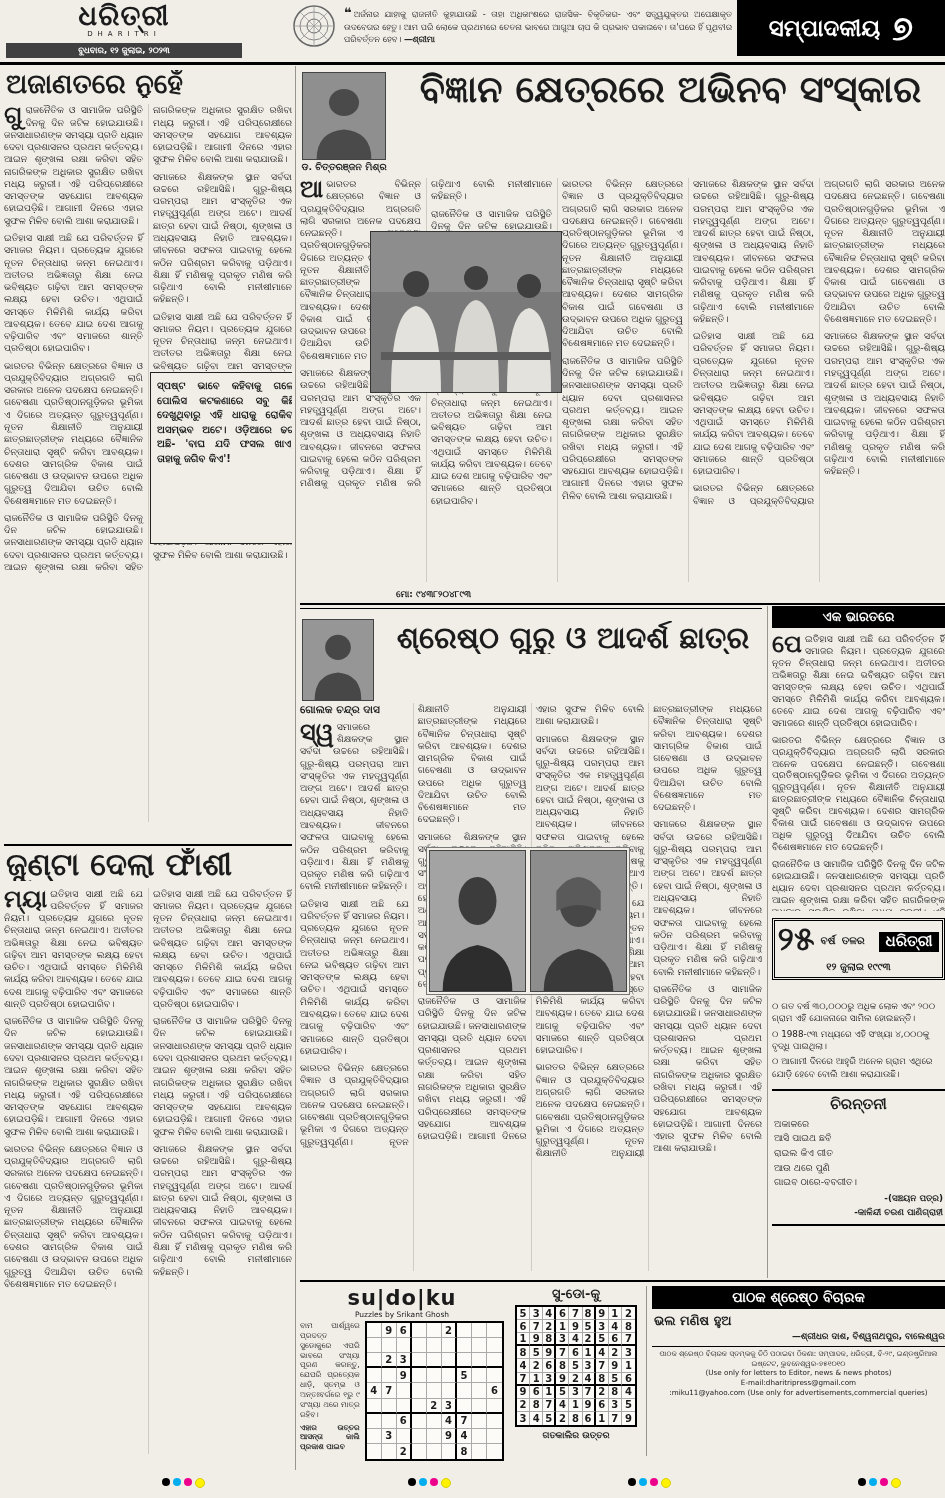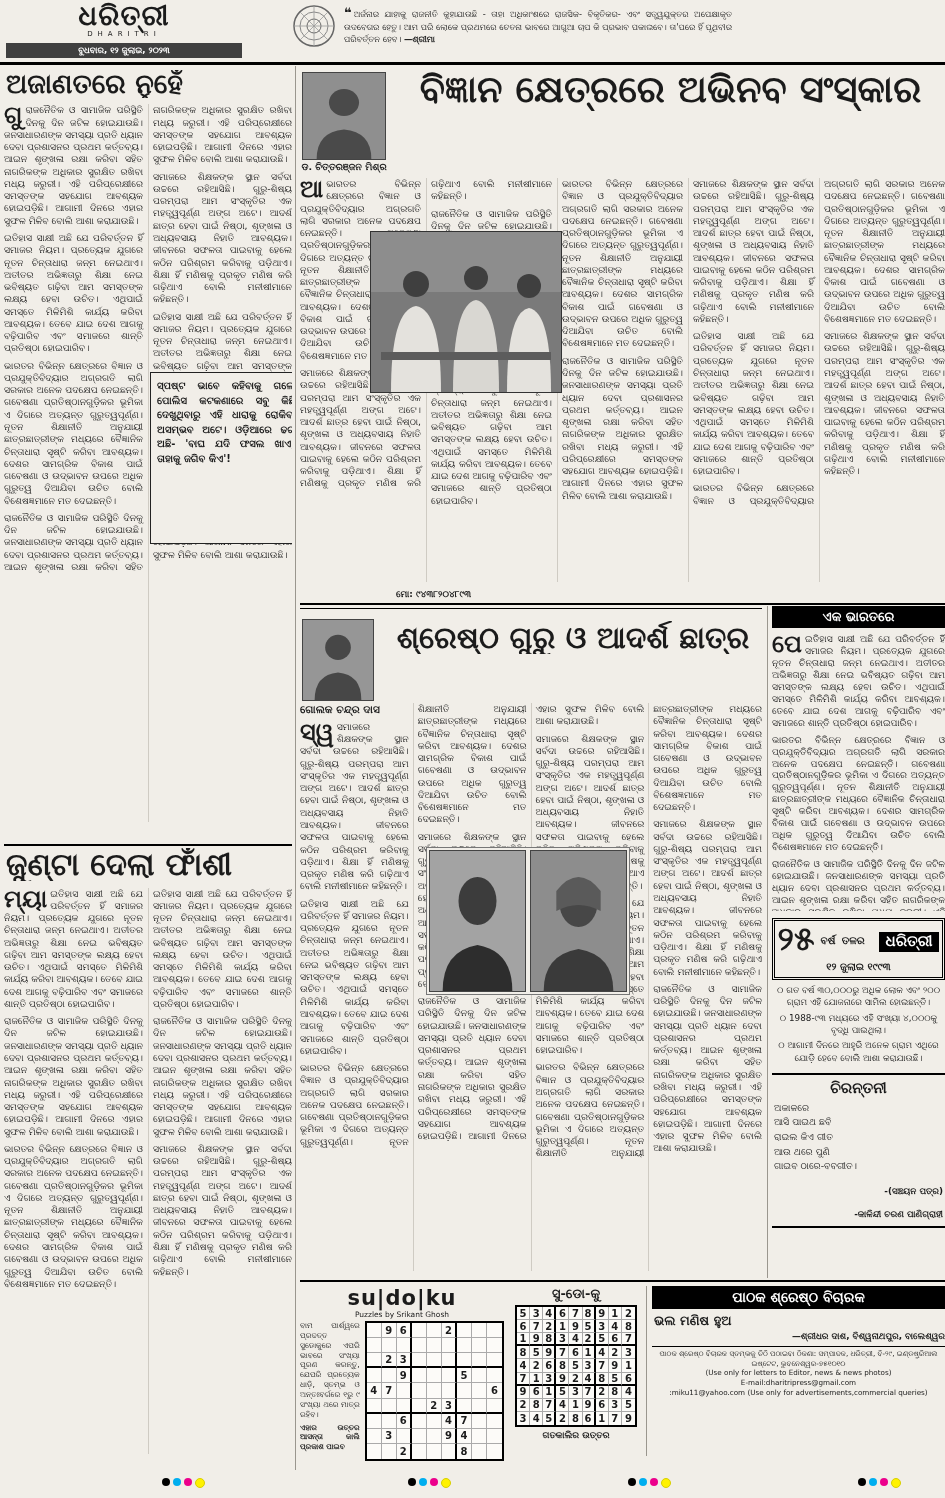--- a/index.html
+++ b/index.html
@@ -60,32 +60,32 @@
               white-space:nowrap;overflow:hidden;}
   .tch-body{position:absolute;left:0;top:94px;width:462px;height:568px;}
   .tch-byl{font-weight:bold;font-size:10.5px;margin-bottom:4px;}
   .portraits{position:absolute;left:126px;top:238px;width:198px;height:142px;display:flex;gap:4px;
              background:#f1eee8;padding:2px;border:1px solid #777;z-index:3;}
   .portrait{flex:1;border:1px solid #444;overflow:hidden;}
   
   .col-ind{position:absolute;left:772px;top:606px;width:173px;height:672px;overflow:hidden;}
   .ind-hd{background:#000;color:#fff;font-weight:bold;font-size:13px;text-align:center;padding:3px 0;}
   .ind-body{font-size:9.2px;line-height:1.3;text-align:justify;height:278px;overflow:hidden;margin-top:5px;}
-  .ind-items{font-size:8.8px;line-height:1.4;margin-top:4px;text-align:center;}
+  .ind-items{font-size:8.8px;line-height:1.4;margin-top:20px;}
   .ind-items div{margin-bottom:3px;}
   .y25{border:3px double #000;margin-top:7px;padding:4px 2px;text-align:center;}
   .y25-row{display:flex;justify-content:center;align-items:center;gap:6px;font-family:Liberation Mono, monospace;}
   .y25-num{font-size:33px;font-weight:bold;line-height:1;}
   .y25-lab{font-size:10.5px;font-weight:bold;width:52px;line-height:1.15;text-align:left;}
   .y25-brand{background:#000;color:#fff;font-size:15px;font-weight:bold;padding:1px 7px;}
   .y25-date{font-size:10px;font-weight:bold;margin-top:3px;}
   .chir{border-top:2px solid #000;border-bottom:2px solid #000;margin-top:9px;padding:4px 2px 6px;}
   .chir-title{text-align:center;font-weight:bold;font-size:15px;margin-bottom:4px;}
   .chir-line{font-size:9.4px;line-height:1.55;}
-  .chir-at{text-align:right;font-size:8.8px;font-weight:bold;margin-top:12px;}
+  .chir-at{text-align:right;font-size:8.8px;font-weight:bold;margin-top:3px;}
   
   .sudoku{position:absolute;left:300px;top:1286px;width:342px;height:168px;display:flex;}
   .sd-colA{width:204px;}
   .sd-brandrow{text-align:center;}
   .sd-brand{font-size:21px;font-weight:bold;letter-spacing:1px;}
   .sd-credit{font-size:7.5px;margin-bottom:2px;}
   .sd-row{display:flex;gap:5px;}
   .sd-instr{width:60px;font-size:7.6px;line-height:1.3;text-align:justify;}
   .sd-note{font-size:7.4px;font-weight:bold;margin-top:3px;}
   .sd-grid{display:grid;grid-template-columns:repeat(9,1fr);grid-template-rows:repeat(9,1fr);
@@ -133,20 +133,24 @@
           <circle cx="22" cy="22" r="20" fill="none" stroke="#666" stroke-width="1.5"></circle>
           <circle cx="22" cy="22" r="14" fill="none" stroke="#888"></circle>
           <circle cx="22" cy="22" r="7" fill="none" stroke="#666"></circle>
           <path d="M22 2v40M2 22h40M8 8l28 28M36 8L8 36" stroke="#999" stroke-width=".8"></path>
         </svg>
       </div>
       <div class="hq">
         <span class="hq-ic">❝</span><span>ଅର୍ଜନାର ଯାହାକୁ ରାଜନୀତି କୁହାଯାଉଛି - ତାହା ଅଧିକାଂଶରେ ରାଜସିକ- ବିକୃତିକର- ଏବଂ ସତ୍ତ୍ୱଯୁକ୍ତର ଅପେକ୍ଷାକୃତ ଉଦବେଗର ହେତୁ। ଆମ ପରି ଲୋକେ ପ୍ରଥମରେ ଚେତନା ଭାବରେ ଆଗୁଆ ଚାପ କି ପ୍ରଭାବ ପକାଇବେ। ତା'ପରେ ହିଁ ପୃଥିବୀର ପରିବର୍ତ୍ତନ ହେବ।</span>
         <span class="hq-at">—ଶ୍ରୀମା</span>
       </div>
+    </div>
+    <div class="hd-right">
+      <span class="hd-sec">ସମ୍ପାଦକୀୟ</span>
+      <span class="hd-pg">୭</span>
     </div>
   </header>
 
   <div class="vr" style="left:295px;top:66px;height:1404px;"></div>
   <div class="vr" style="left:767px;top:606px;height:672px;"></div>
   <div class="vr" style="left:646px;top:1286px;height:170px;"></div>
   <div class="hrule" style="left:300px;top:603px;width:645px;"></div>
   <div class="hrule" style="left:300px;top:1280px;width:645px;"></div>
 
   <section class="art-unknow">

